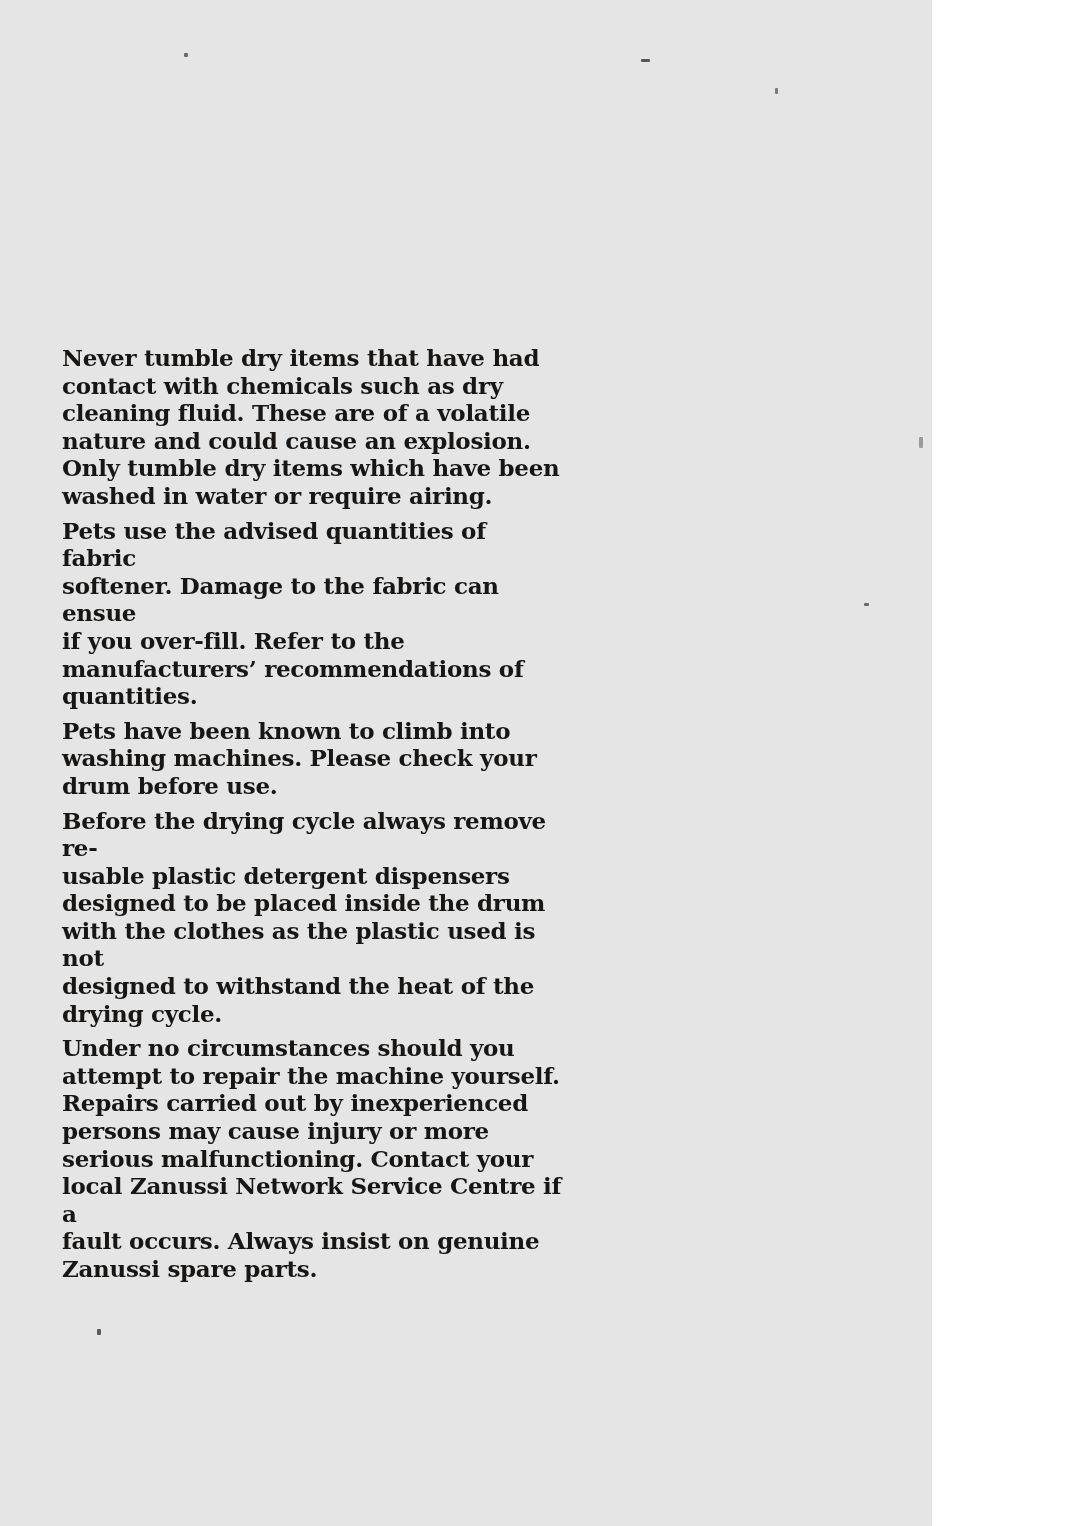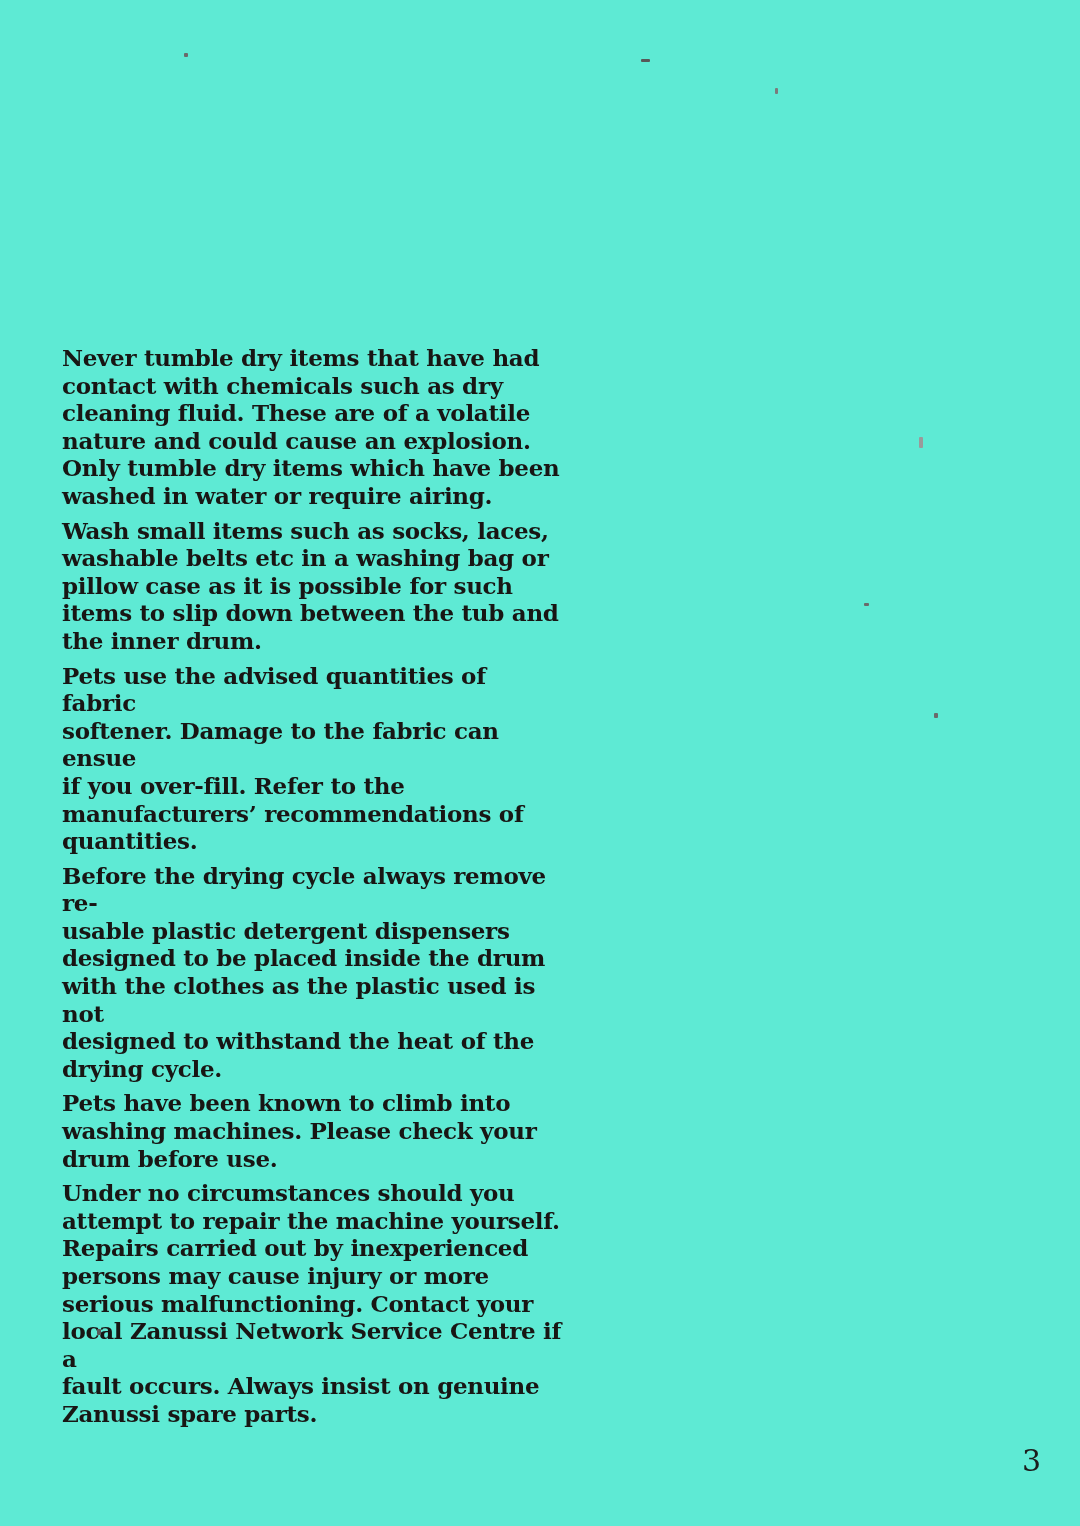--- a/index.html
+++ b/index.html
@@ -2,23 +2,23 @@
 <html><head>
 <meta charset="utf-8">
 <style>
   html, body {
     margin: 0;
     padding: 0;
     background: #ffffff;
   }
   .page {
     position: relative;
-    width: 1080px;
+    width: 932px;
     height: 1526px;
-    background: #5eead4;
+    background: #e5e5e5;
     overflow: hidden;
     font-family: "DejaVu Serif", serif;
   }
   .text-block {
     position: absolute;
     left: 62px;
     top: 344px;
     width: 500px;
     color: #181614;
     font-weight: bold;
@@ -56,39 +56,34 @@
 
 <div class="page">
 
   <main class="text-block">
     <p>Never tumble dry items that have had
 contact with chemicals such as dry
 cleaning fluid. These are of a volatile
 nature and could cause an explosion.
 Only tumble dry items which have been
 washed in water or require airing.</p>
-    <p>Wash small items such as socks, laces,
-washable belts etc in a washing bag or
-pillow case as it is possible for such
-items to slip down between the tub and
-the inner drum.</p>
     <p>Pets use the advised quantities of fabric
 softener. Damage to the fabric can ensue
 if you over-fill. Refer to the
 manufacturers’ recommendations of
 quantities.</p>
+    <p>Pets have been known to climb into
+washing machines. Please check your
+drum before use.</p>
     <p>Before the drying cycle always remove re-
 usable plastic detergent dispensers
 designed to be placed inside the drum
 with the clothes as the plastic used is not
 designed to withstand the heat of the
 drying cycle.</p>
-    <p>Pets have been known to climb into
-washing machines. Please check your
-drum before use.</p>
     <p>Under no circumstances should you
 attempt to repair the machine yourself.
 Repairs carried out by inexperienced
 persons may cause injury or more
 serious malfunctioning. Contact your
 local Zanussi Network Service Centre if a
 fault occurs. Always insist on genuine
 Zanussi spare parts.</p>
   </main>
 

